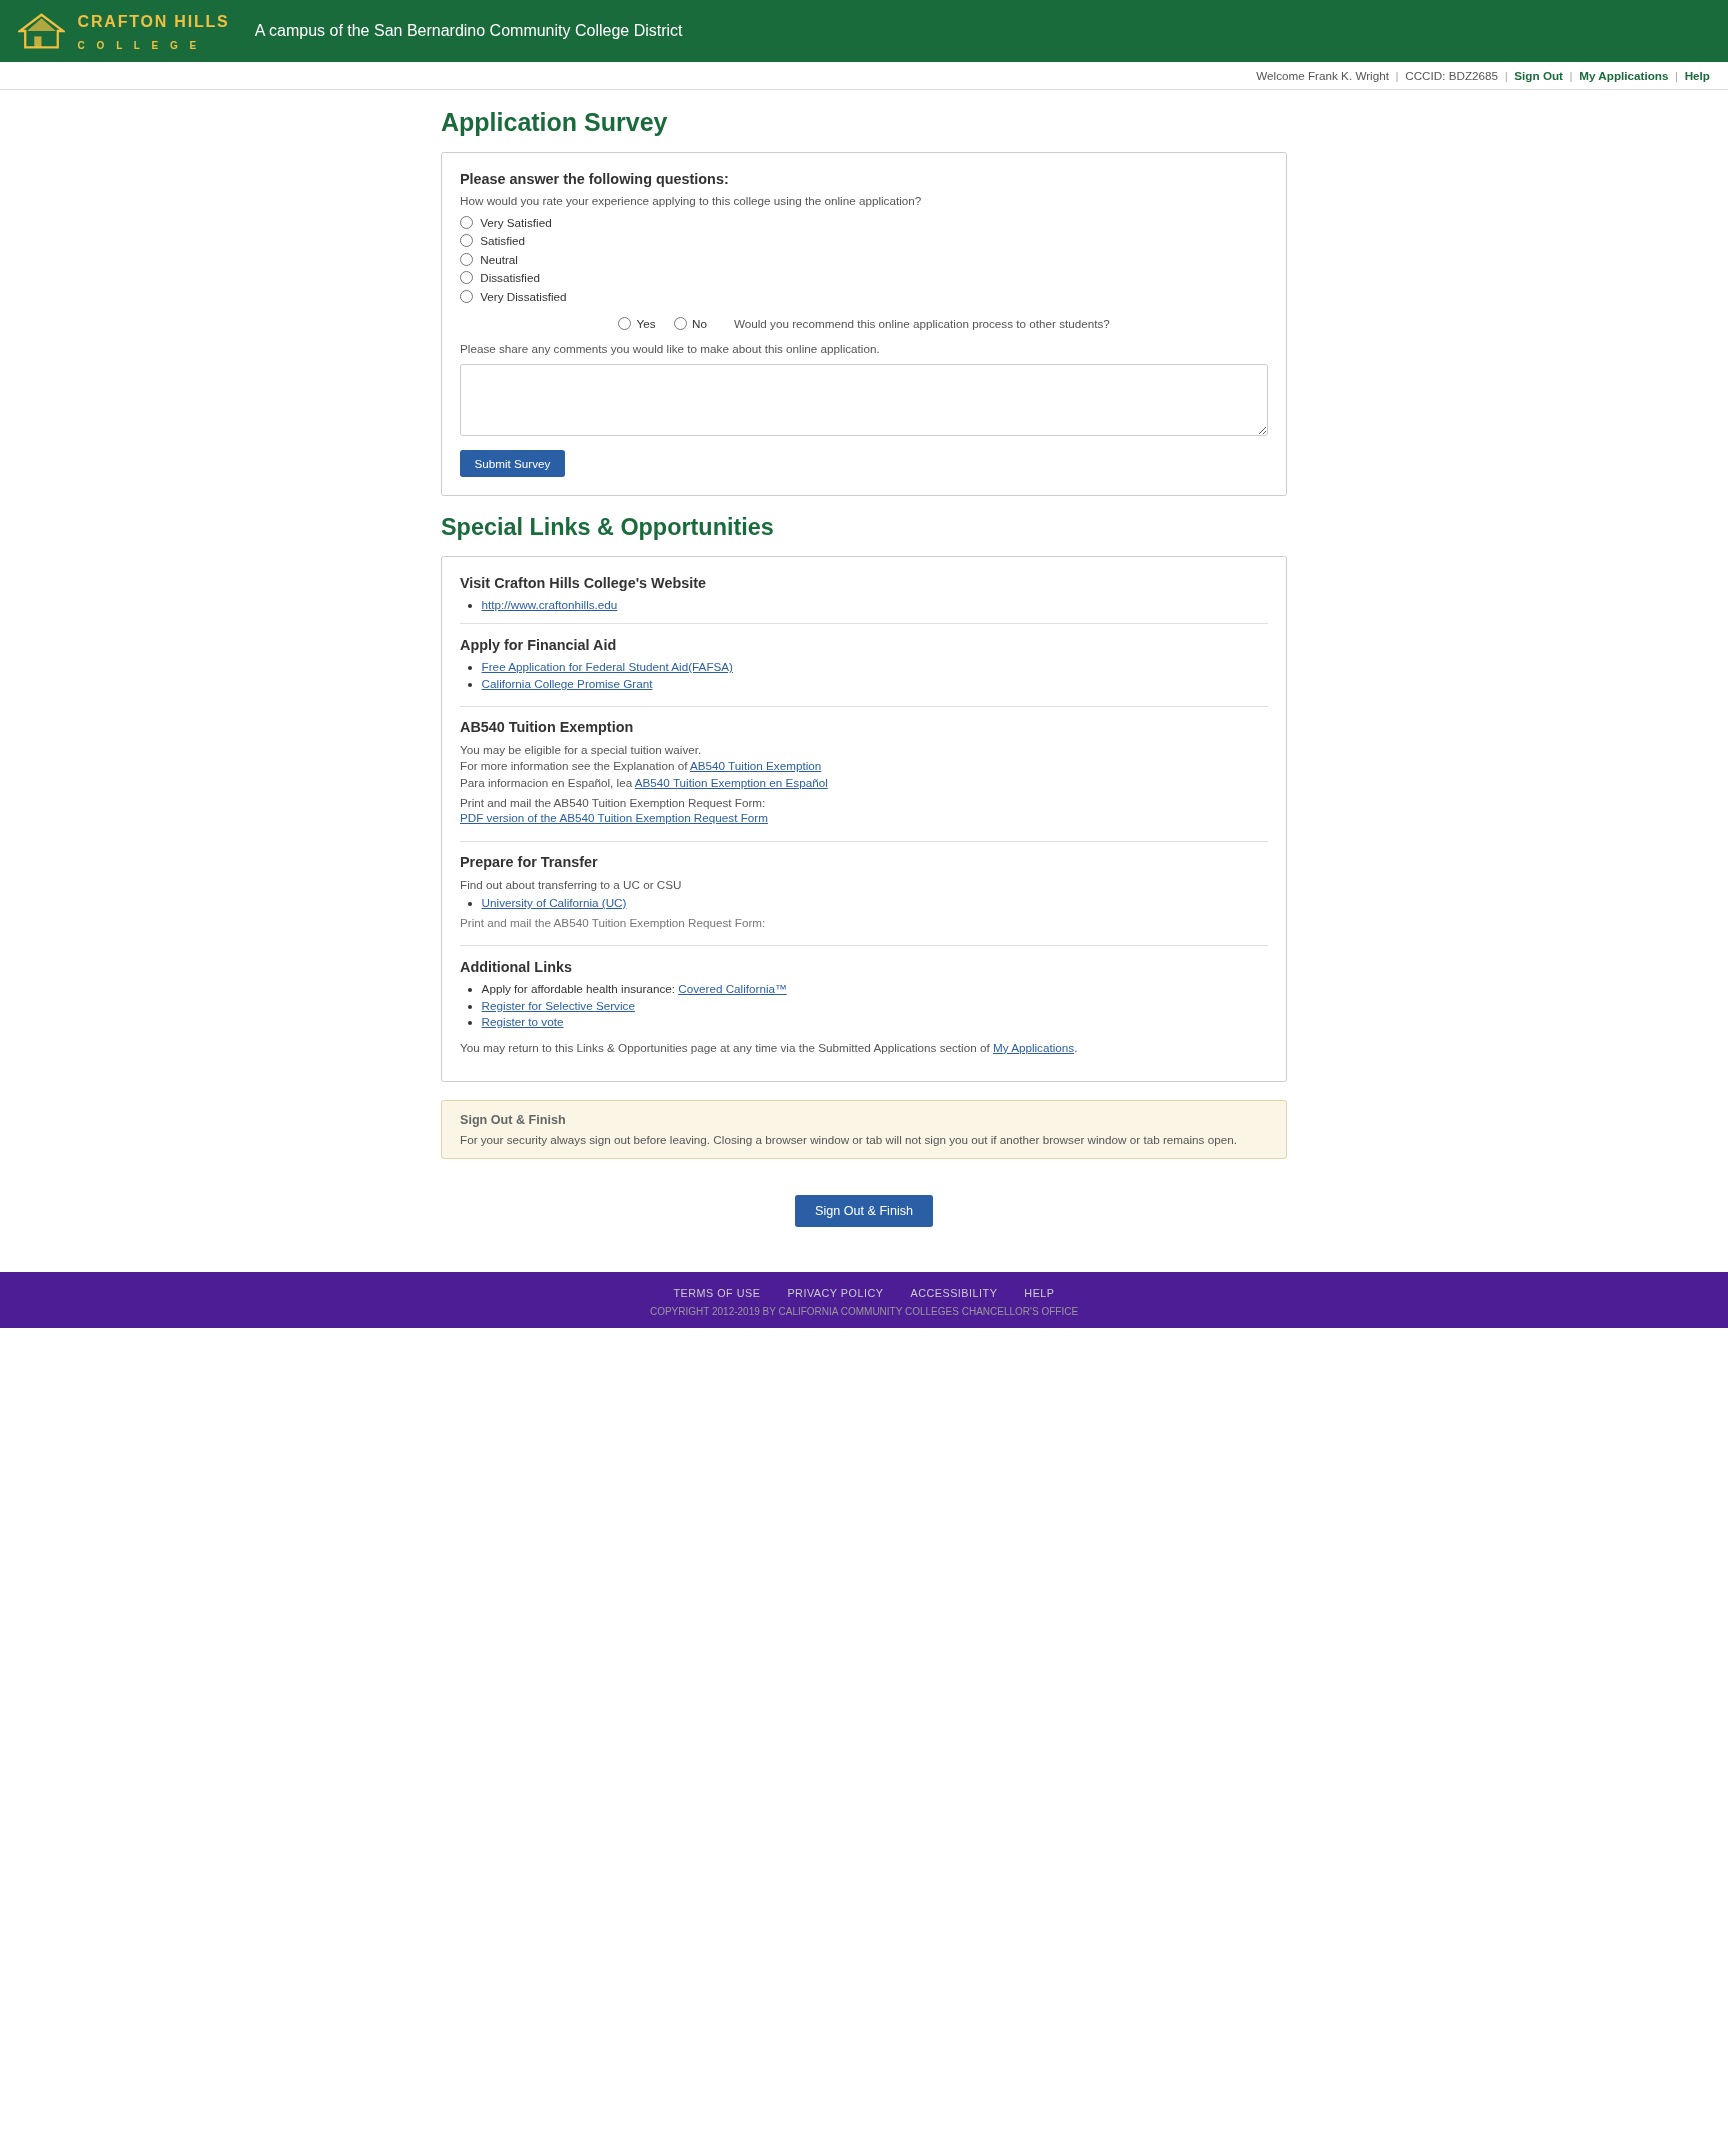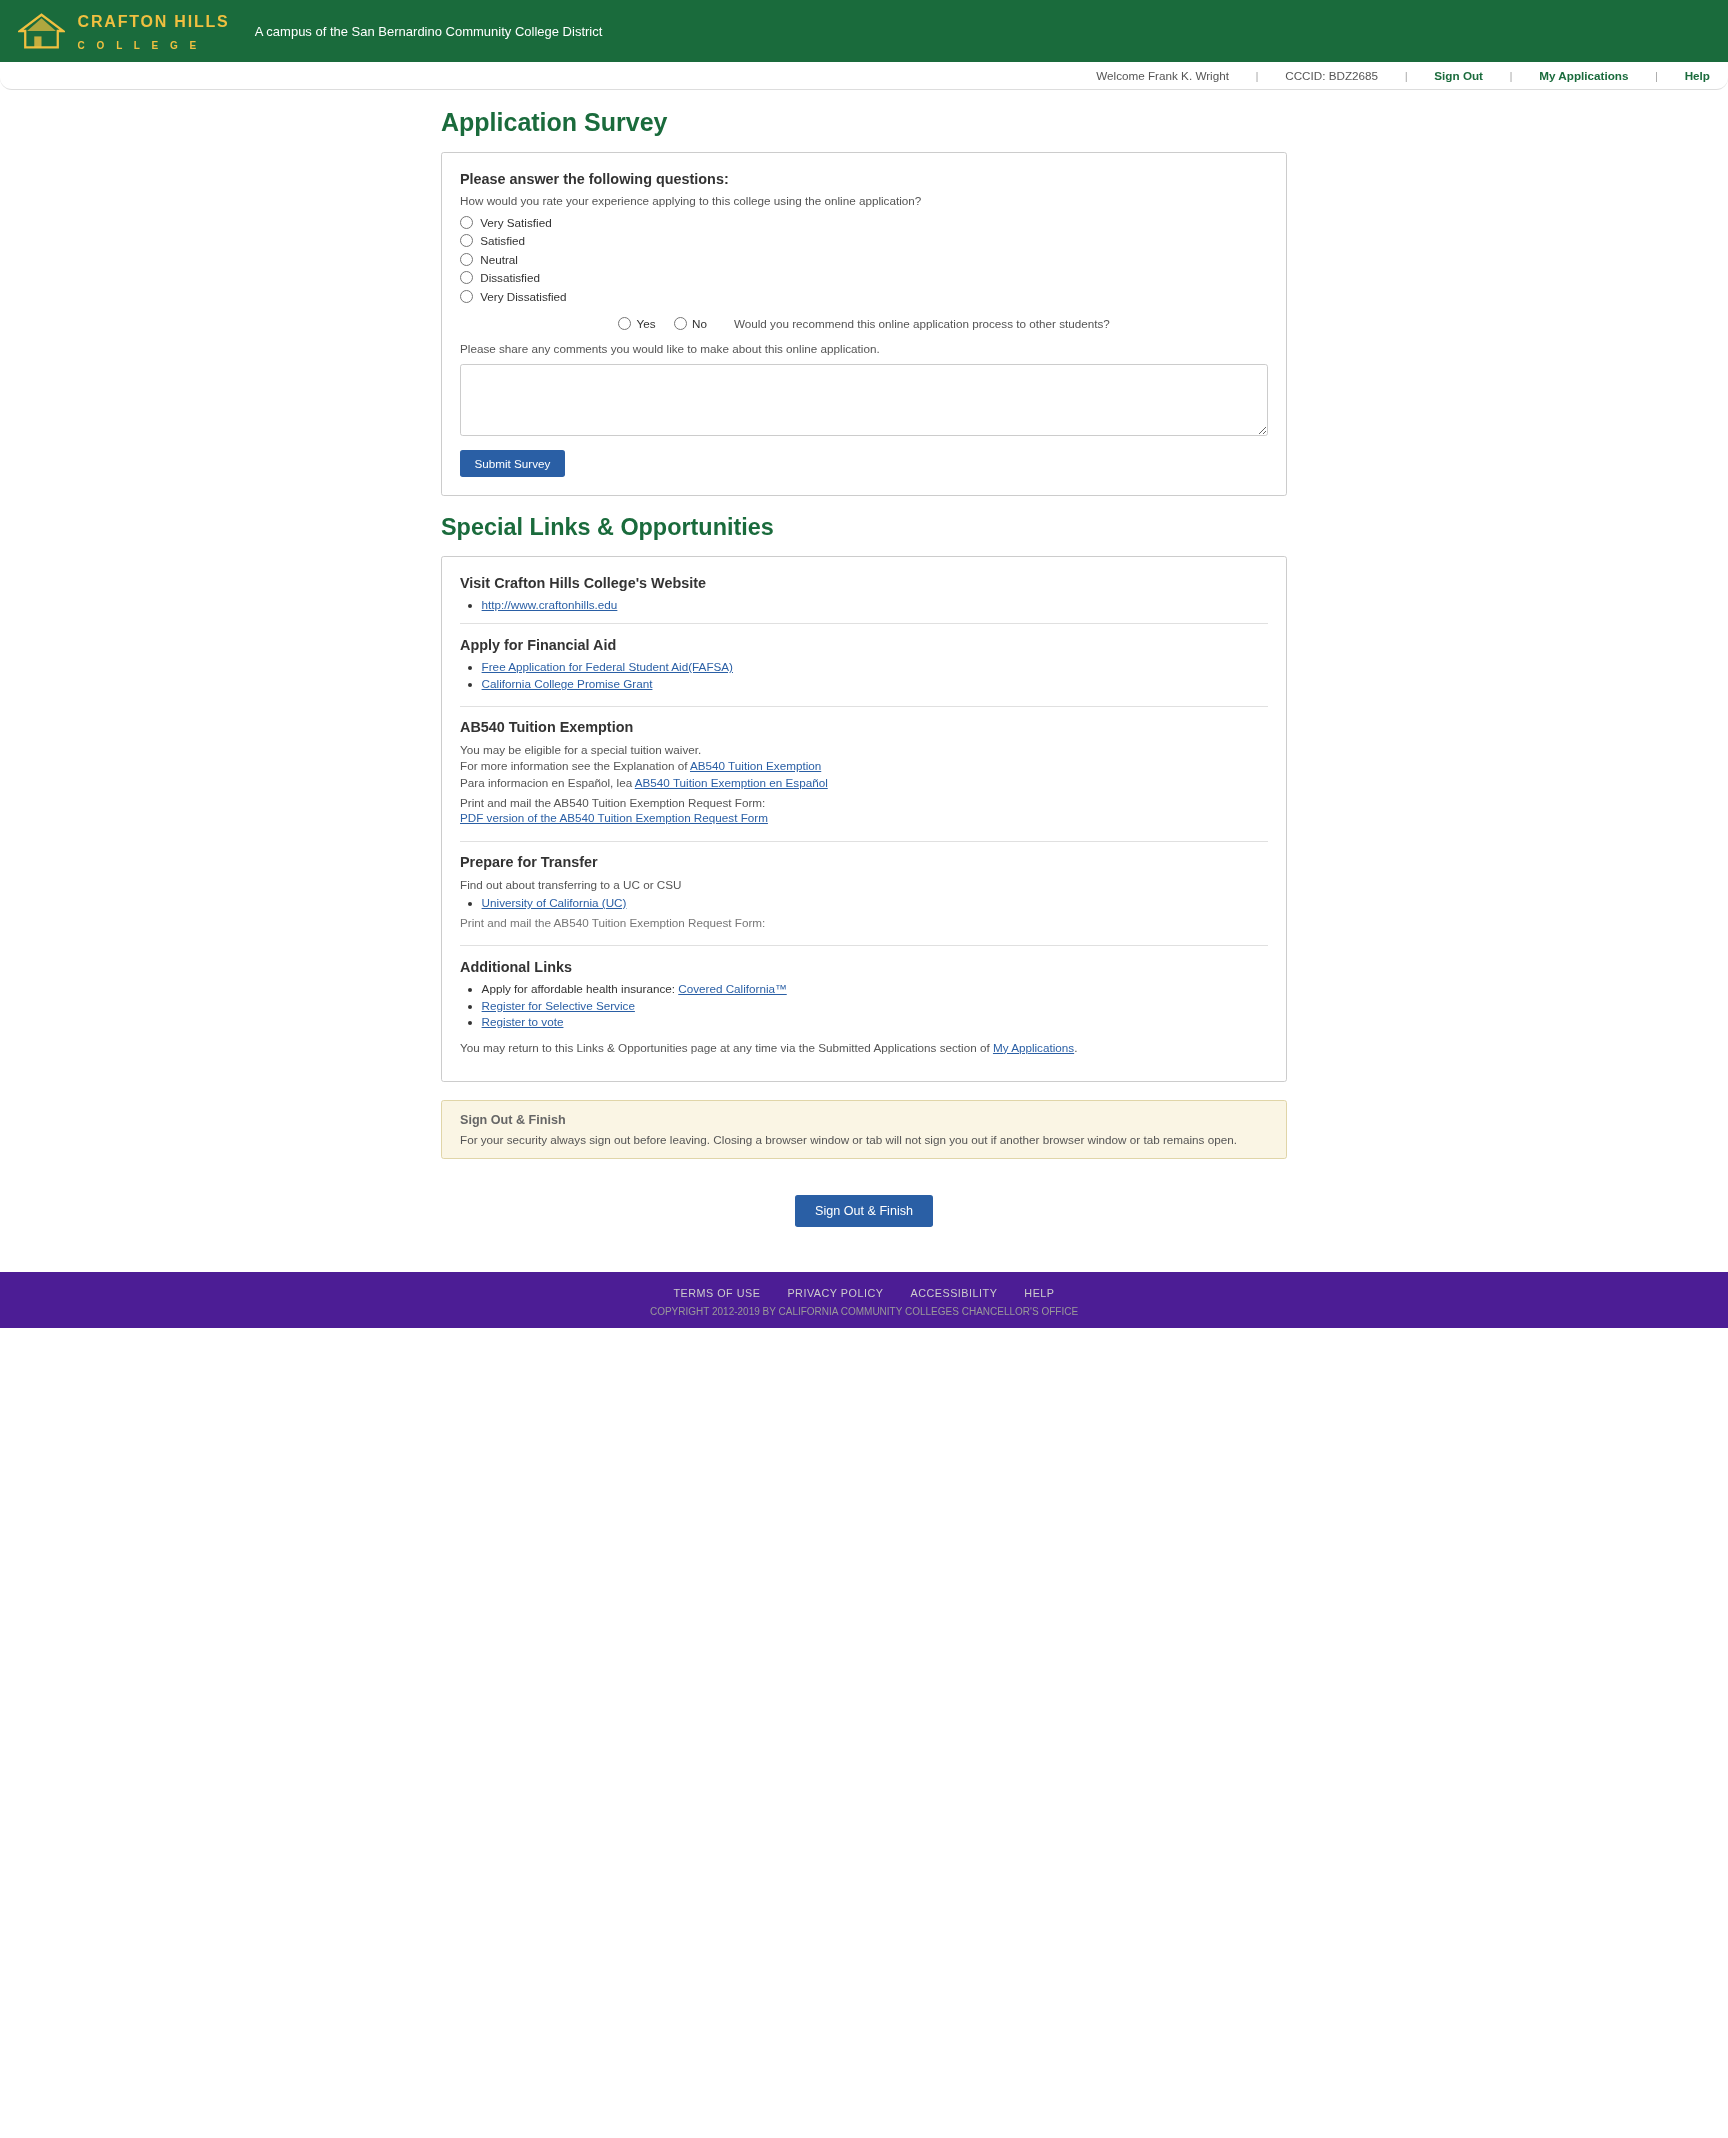--- a/index.html
+++ b/index.html
@@ -36,22 +36,21 @@
     
     .nav-bar {
       background: #fff;
       border-bottom: 0.9px solid #ddd;
       padding: 7.2px 18px;
       display: flex;
       justify-content: flex-end;
       align-items: flex-start;
       font-size: 11.7px;
       color: #555;
-      gap: 23px;
-      border-radius: 12px;
+      gap: 3px;
     }
     .nav-bar .separator { color: #aaa; margin: 0 3.6px; }
     .nav-bar a {
       color: #1a6b3c;
       text-decoration: none;
       font-weight: bold;
     }
 
     
     .main-content {
@@ -279,21 +278,21 @@
       <polygon points="26,8 10,22 42,22" fill="#f0c040" opacity="0.7"></polygon>
       <rect x="18" y="28" width="8" height="12" fill="#f0c040" opacity="0.8"></rect>
     </svg>
     <div>
       <div class="logo-text-main">
         <span style="font-size:16px; letter-spacing:1.8px;">CRAFTON HILLS</span>
         <br>
         <span style="font-size:10px; letter-spacing:4.5px; color:#f0c040;">C O L L E G E</span>
       </div>
     </div>
-    <div class="logo-text-sub" style="margin-left:12.6px; font-size:13px;">A campus of the San Bernardino Community College District</div>
+    <div class="logo-text-sub" style="margin-left:12.6px; font-size:16px;">A campus of the San Bernardino Community College District</div>
   </div>
 </div>
 
 <div class="nav-bar">
   <span>Welcome Frank K. Wright</span>
   <span class="separator">|</span>
   <span>CCCID: BDZ2685</span>
   <span class="separator">|</span>
   <a href="#">Sign Out</a>
   <span class="separator">|</span>

